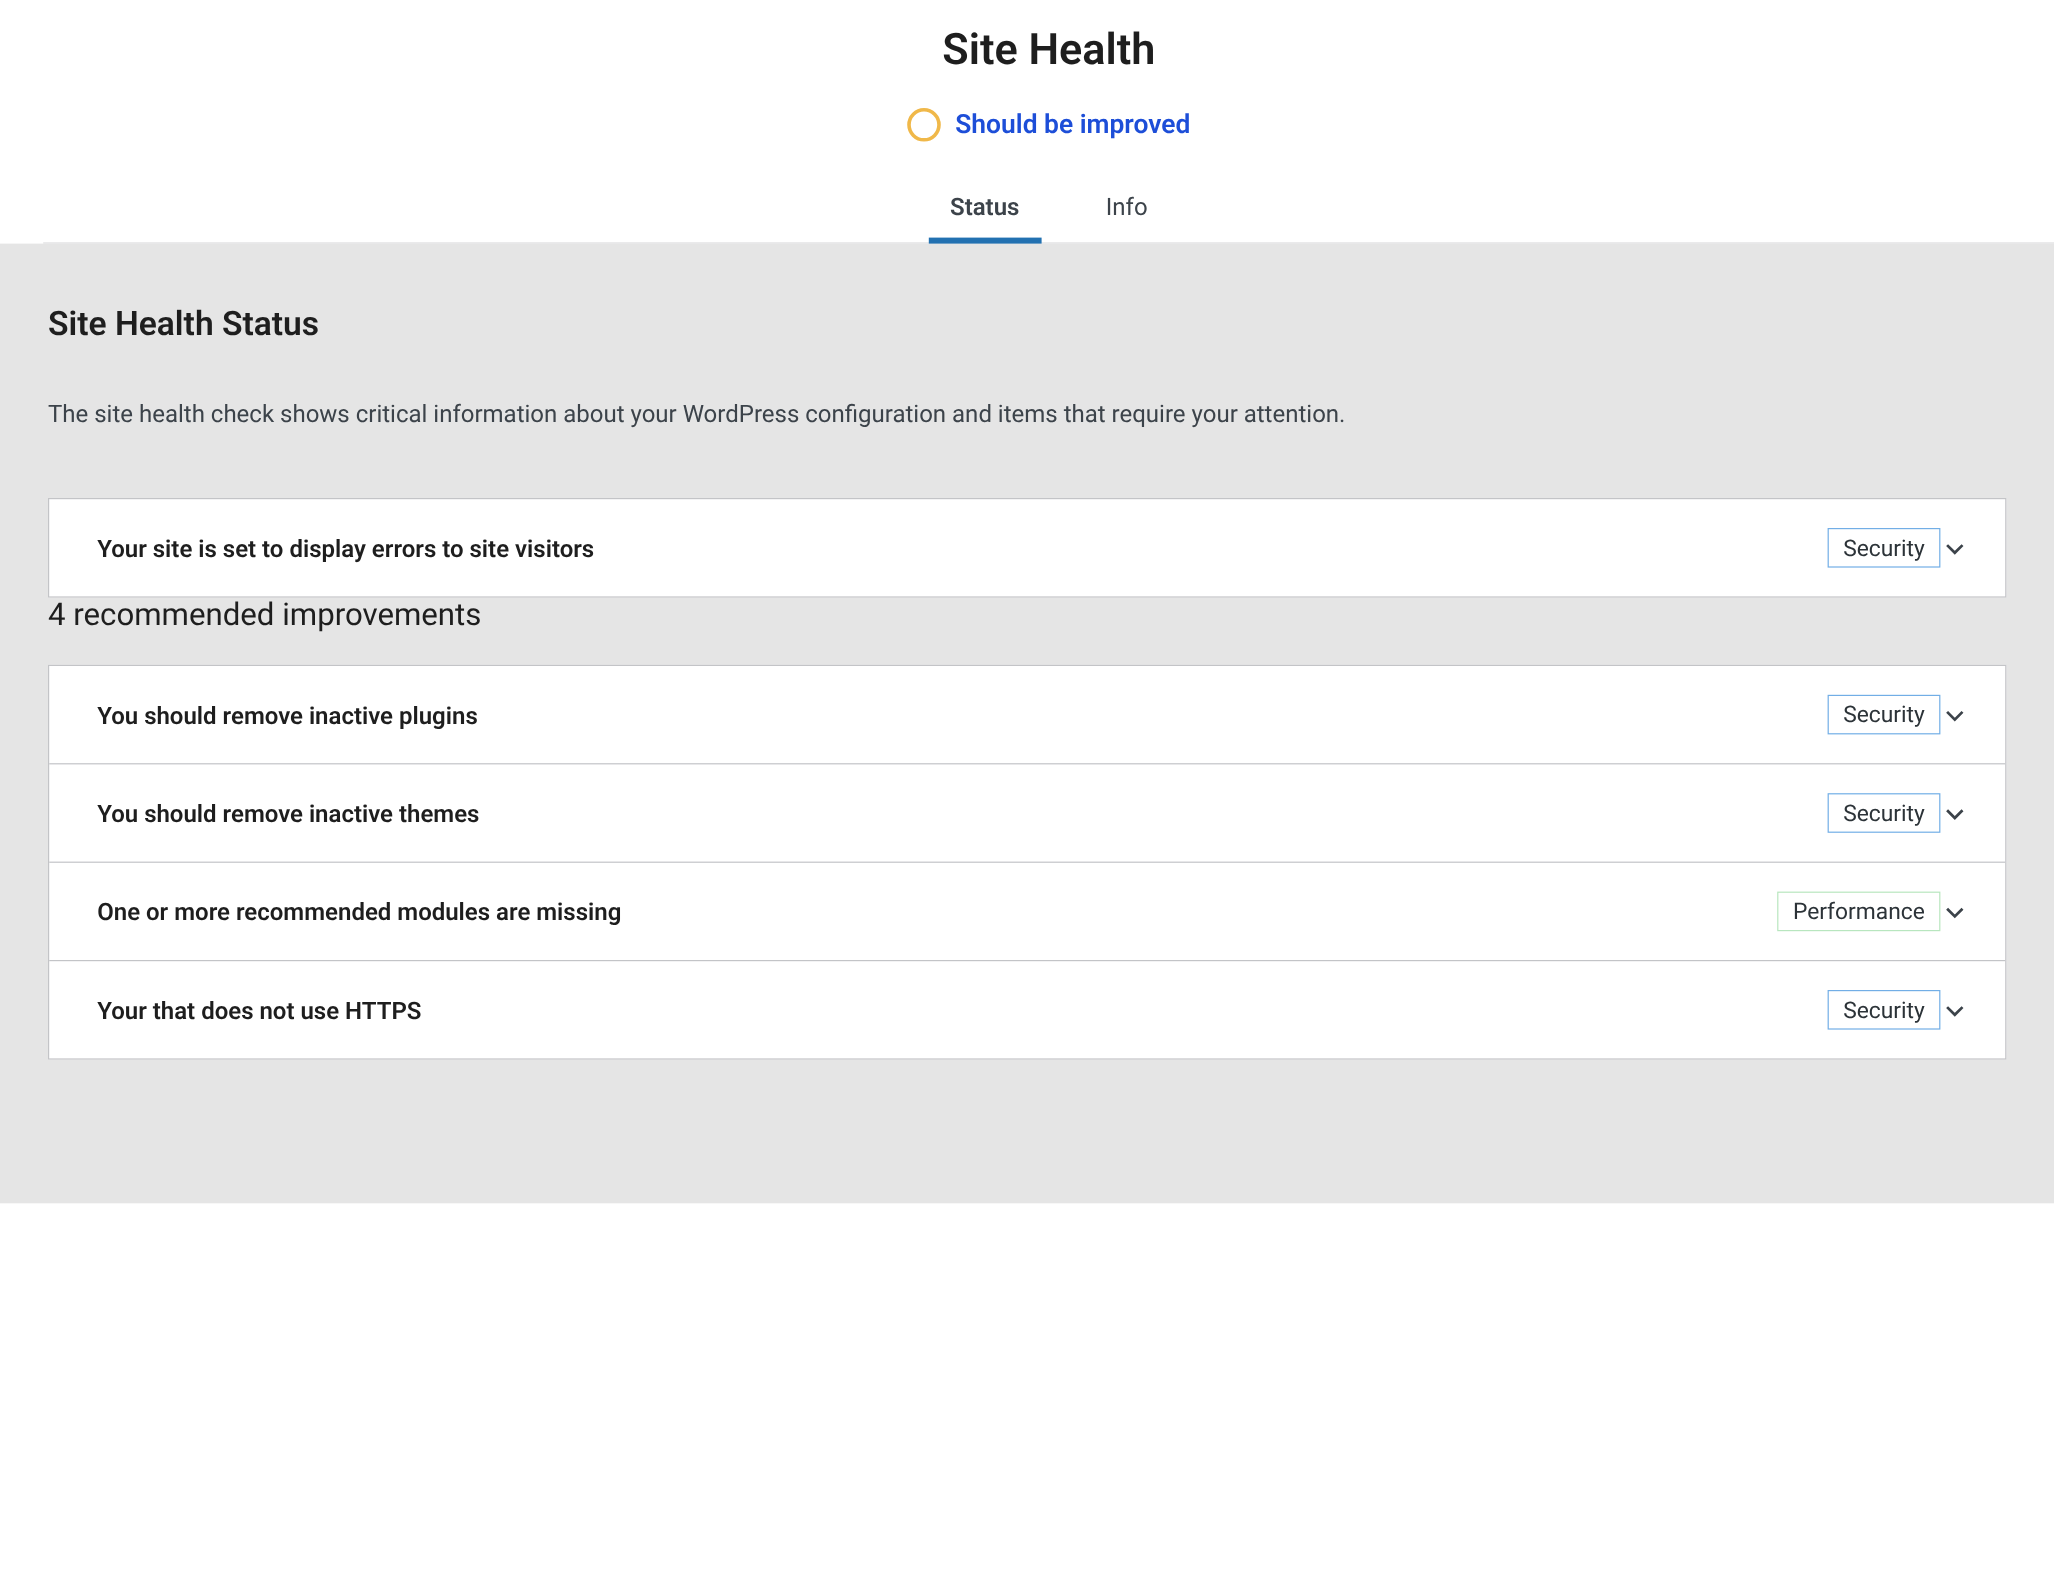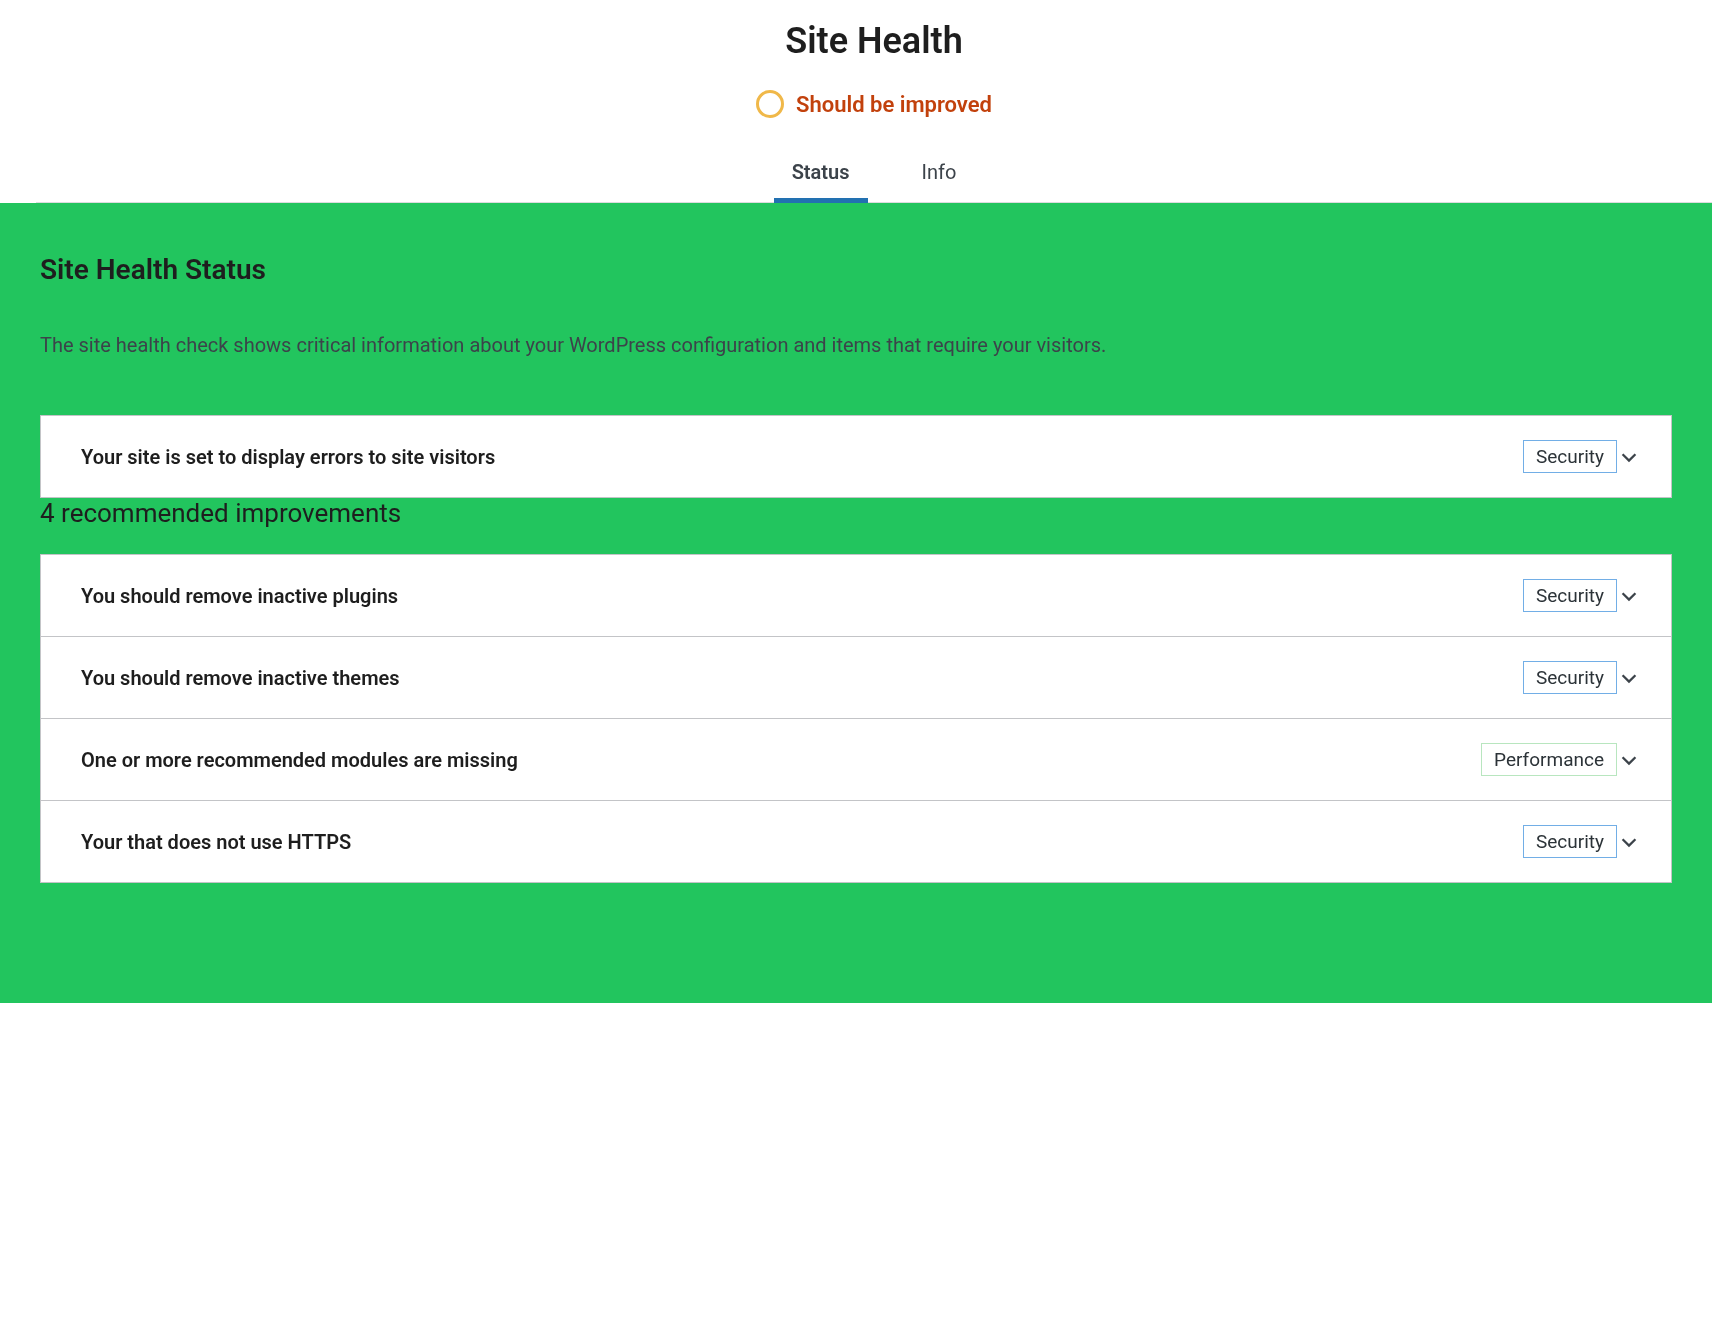--- a/index.html
+++ b/index.html
@@ -33,42 +33,42 @@
     }
     .status-circle {
       width: 28px;
       height: 28px;
       border: 3px solid #f0b849;
       border-radius: 50%;
     }
     .status-text {
       font-size: 22px;
       font-weight: 600;
-      color: #c2410c;
+      color: #1d4ed8;
     }
     .tabs {
       display: flex;
       justify-content: center;
       gap: 36px;
       border-bottom: 1px solid #dcdcde;
     }
     .tab {
       font-size: 20px;
       padding: 14px 18px;
       cursor: pointer;
       color: #3c434a;
       position: relative;
     }
     .tab.active {
       font-weight: 600;
       border-bottom: 5px solid #2271b1;
       margin-bottom: -1px;
     }
     .content-section {
-      background: #22c55e;
+      background: #e5e5e5;
       padding: 50px 40px 40px 40px;
       min-height: 800px;
     }
     .section-title {
       font-size: 28px;
       font-weight: 600;
       color: #1e1e1e;
       margin-bottom: 44px;
     }
     .section-description {
@@ -148,21 +148,21 @@
   </div>
 
   <div class="tabs">
     <div class="tab active">Status</div>
     <div class="tab">Info</div>
   </div>
 </div>
 
 <div class="content-section">
   <h2 class="section-title">Site Health Status</h2>
-  <p class="section-description">The site health check shows critical information about your WordPress configuration and items that require your visitors.</p>
+  <p class="section-description">The site health check shows critical information about your WordPress configuration and items that require your attention.</p>
 
   <div class="issue-list">
     <div class="issue-item">
       <div class="issue-title">Your site is set to display errors to site visitors</div>
       <div class="issue-right">
         <span class="badge">Security</span>
         <span class="chevron">
           <svg viewBox="0 0 24 24">
               <polyline points="5 9 12 16 19 9"></polyline>
             </svg>

